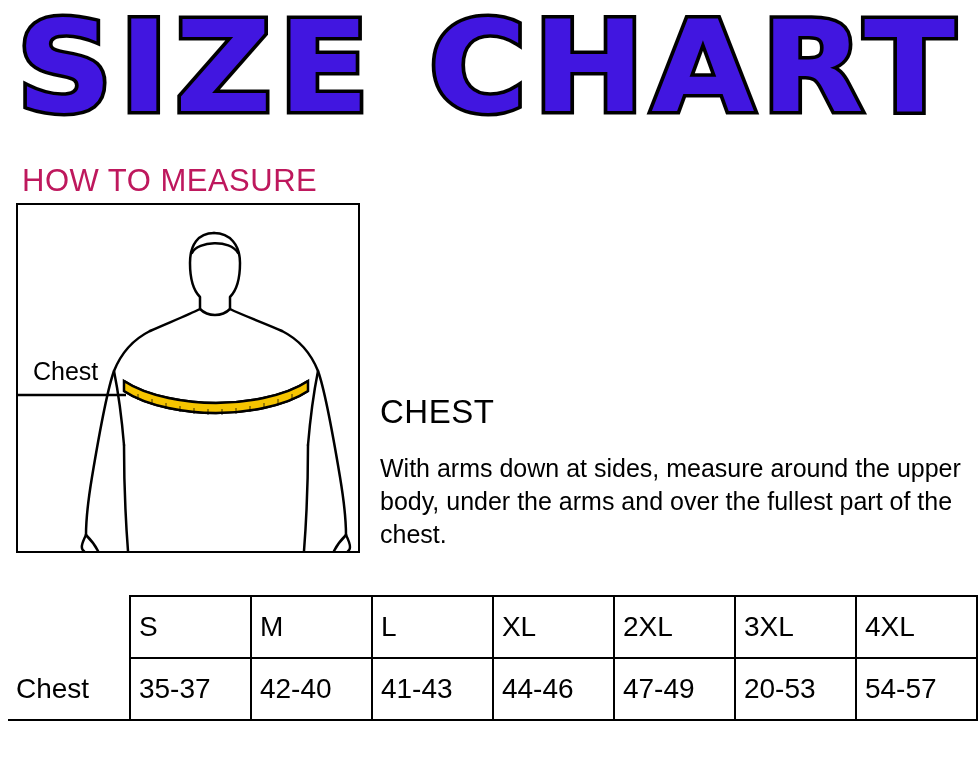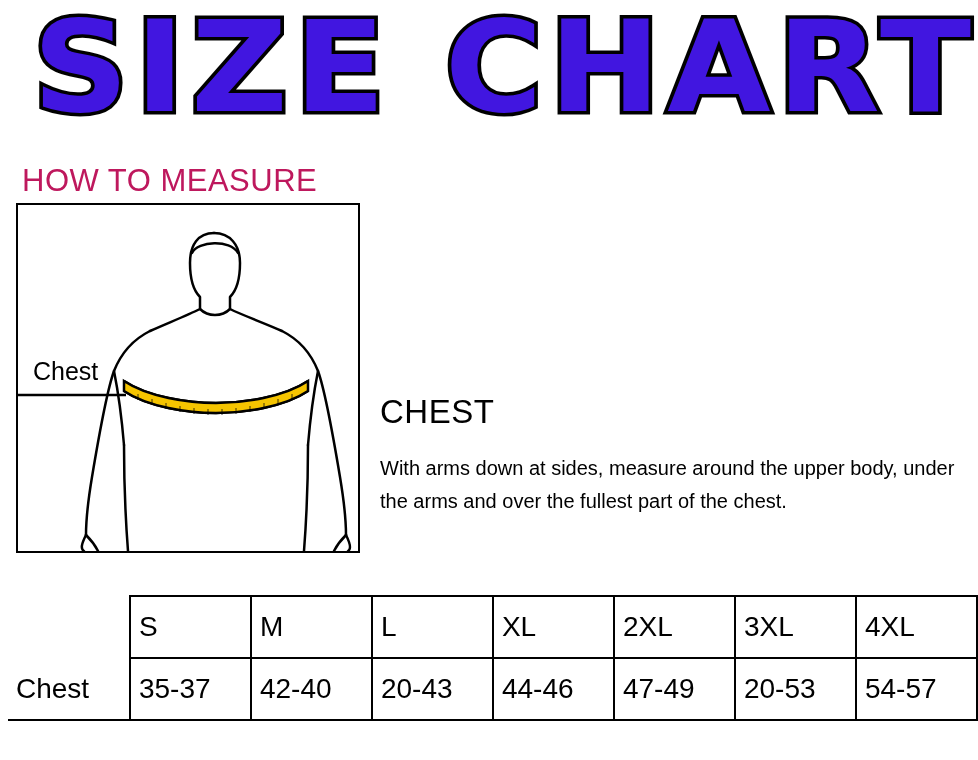--- a/index.html
+++ b/index.html
@@ -12,21 +12,21 @@
     height: 760px;
     position: relative;
     font-family: "Liberation Sans", sans-serif;
     color: #000000;
     overflow: hidden;
   }
 
   
   .title-wrap {
     position: absolute;
-    left: 16px;
+    left: 0;
     top: 0;
     width: 876px;
     height: 148px;
   }
   .title-text {
     position: absolute;
     left: 0;
     top: -6px;
     width: 978px;
     text-align: center;
@@ -82,21 +82,21 @@
     left: 380px;
     top: 393px;
     font-size: 33px;
     letter-spacing: 0.5px;
   }
   .desc-body {
     position: absolute;
     left: 380px;
     top: 452px;
     width: 590px;
-    font-size: 20px;
+    font-size: 25px;
     line-height: 33px;
   }
 
   
   .size-table {
     position: absolute;
     left: 8px;
     top: 595px;
     border-collapse: collapse;
     table-layout: fixed;
@@ -192,20 +192,20 @@
       <td class="col-size">L</td>
       <td class="col-size">XL</td>
       <td class="col-size">2XL</td>
       <td class="col-size">3XL</td>
       <td class="col-size">4XL</td>
     </tr>
     <tr>
       <td class="rowhead">Chest</td>
       <td>35-37</td>
       <td>42-40</td>
-      <td>20-43</td>
+      <td>41-43</td>
       <td>44-46</td>
       <td>47-49</td>
       <td>20-53</td>
       <td>54-57</td>
     </tr>
   </tbody>
 </table>
 
 </body></html>

